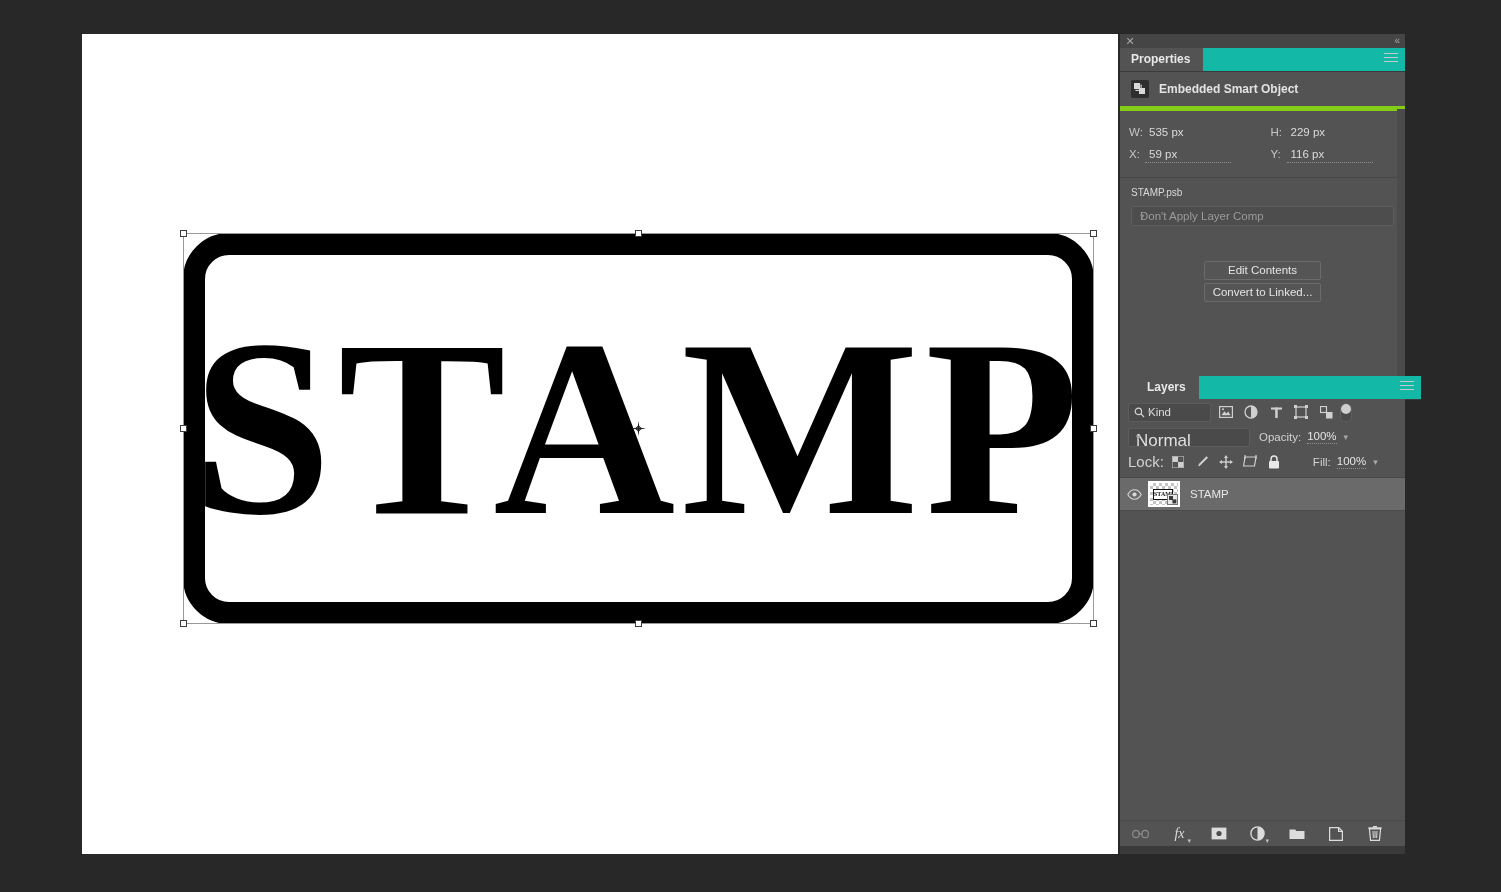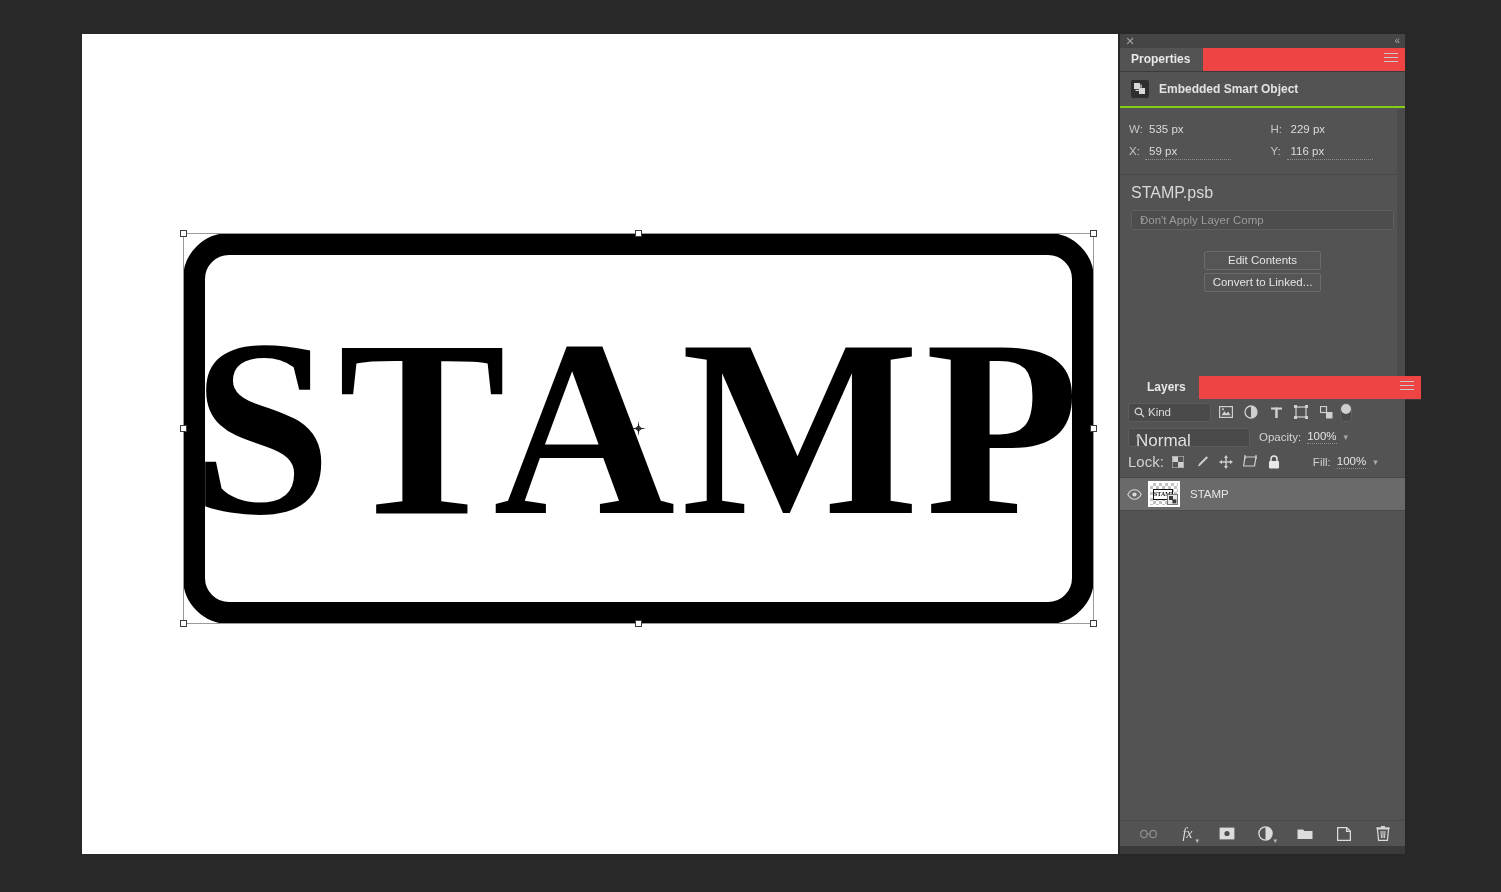--- a/index.html
+++ b/index.html
@@ -133,21 +133,21 @@
     font-size: 10px;
     line-height: 12px;
     letter-spacing: -1px;
     cursor: pointer;
   }
 
   
   .panel-tabbar {
     position: relative;
     height: 23px;
-    background: #ef4444;
+    background: #14b8a6;
     border-bottom: 1px solid #3b3b3b;
   }
   .panel-tab {
     display: inline-block;
     height: 23px;
     line-height: 23px;
     padding: 0 13px 0 11px;
     background: #535353;
     color: #e8e8e8;
     font-size: 12px;
@@ -173,21 +173,21 @@
   #properties-panel {
     position: relative;
     height: 342px;
     background: #535353;
   }
   .prop-title-row {
     display: flex;
     align-items: center;
     height: 34px;
     padding-left: 11px;
-    border-bottom: 2px solid #84cc16;
+    border-bottom: 5px solid #84cc16;
   }
   .so-icon {
     width: 18px;
     height: 18px;
     background: #2e2e2e;
     border-radius: 2px;
     margin-right: 10px;
     position: relative;
     flex: none;
   }
@@ -230,21 +230,21 @@
   }
   .metric-value.scrubby {
     border-bottom: 1px dotted #8f8f8f;
   }
 
   .prop-file {
     padding: 9px 11px 0 11px;
   }
   .prop-file-name {
     color: #d8d8d8;
-    font-size: 16px;
+    font-size: 10px;
     margin-bottom: 8px;
   }
   .layer-comp-select {
     position: relative;
     height: 20px;
     background: #4d4d4d;
     border: 1px solid #5e5e5e;
     border-radius: 2px;
     box-sizing: border-box;
     cursor: pointer;
@@ -258,21 +258,21 @@
   }
   .layer-comp-select .chev {
     position: absolute;
     right: 6px;
     top: 4px;
     color: #8a8a8a;
     font-size: 9px;
   }
 
   .prop-buttons {
-    margin-top: 21px;
+    margin-top: 35px;
     text-align: center;
   }
   .prop-btn {
     display: block;
     width: 117px;
     height: 19px;
     margin: 0 auto 3px auto;
     background: #555555;
     border: 1px solid #6b6b6b;
     border-radius: 2px;
@@ -540,21 +540,21 @@
   
   .layers-bottombar {
     position: absolute;
     left: 0;
     bottom: 8px;
     width: 285px;
     height: 26px;
     display: flex;
     align-items: center;
     justify-content: flex-end;
-    padding-right: 14px;
+    padding-right: 22px;
     box-sizing: border-box;
     gap: 22px;
     border-top: 1px solid #4a4a4a;
     text-align: right;
   }
   .layers-bottombar .bi {
     width: 17px;
     height: 17px;
     display: flex;
     align-items: center;

